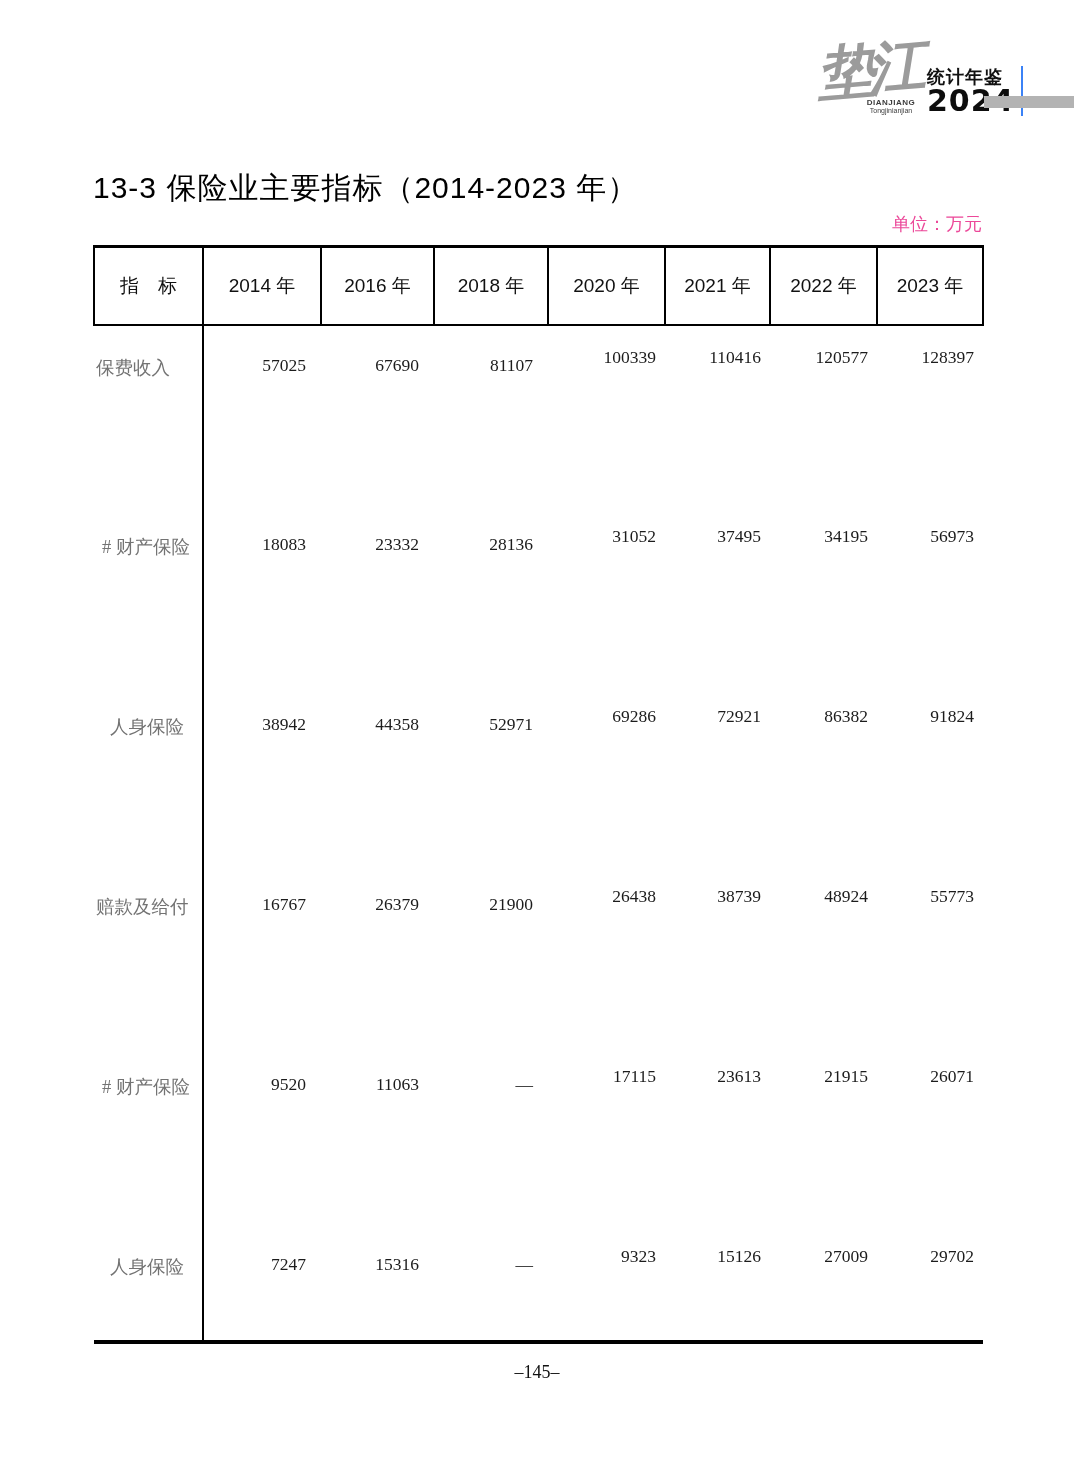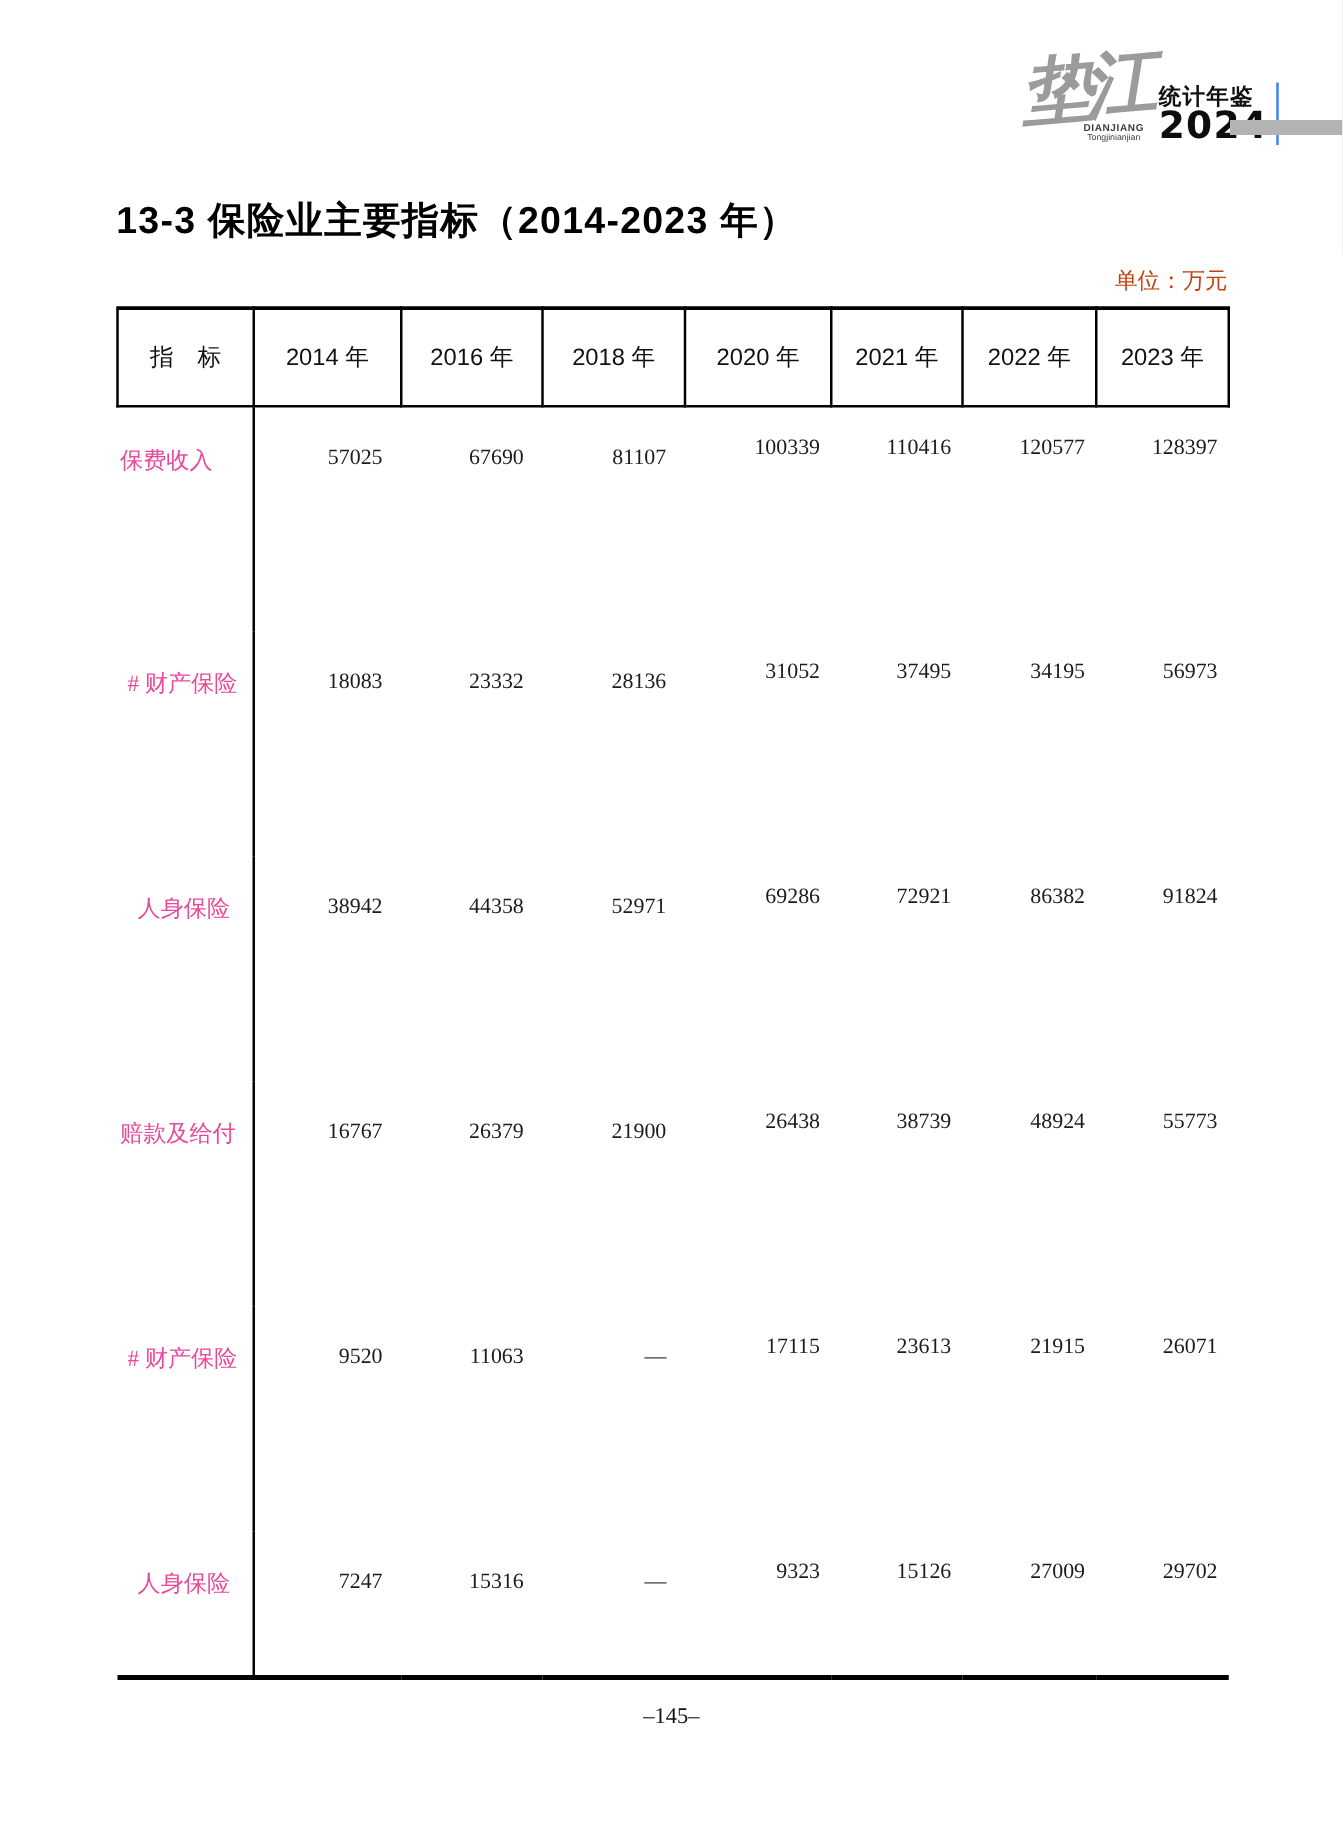--- a/index.html
+++ b/index.html
@@ -34,27 +34,27 @@
     font-family:"DejaVu Sans", sans-serif; font-weight:900;
     font-size:30px; line-height:26px; letter-spacing:1px; color:#0d0d0d;
   }
   .gray-bar {
     position:absolute; left:984px; top:96px; width:90px; height:12px;
     background:#b3b3b3;
   }
 
   
   .title {
-    position:absolute; left:93px; top:136px; width:889px;
-    font-family:"Liberation Sans", sans-serif; font-weight:bold;
+    position:absolute; left:93px; top:148px; width:889px;
+    font-family:"Liberation Sans", sans-serif; font-weight:normal;
     font-size:30px; letter-spacing:1px; color:#000; white-space:nowrap;
   }
   .unit {
     position:absolute; left:93px; top:212px; width:889px; text-align:right;
-    font-size:18px; color:#c2410c;
+    font-size:18px; color:#ec4899;
   }
 
   
   table.ind {
     position:absolute; left:93px; top:245px; width:889px;
     border-collapse:collapse; table-layout:fixed;
     border-top:3px solid #000; border-bottom:4px solid #000;
   }
   table.ind thead th {
     height:44px; font-family:"Liberation Sans", sans-serif; font-weight:normal;
@@ -63,21 +63,21 @@
     border-bottom:2px solid #000; padding:16px; white-space:nowrap;
   }
   table.ind tbody tr { height:180px; }
   table.ind tbody tr:last-child { height:117px; }
   table.ind tbody td {
     vertical-align:top; padding-top:29px;
     font-family:"Liberation Serif", serif; font-size:17.5px; color:#1c1c1c;
     text-align:right; white-space:nowrap;
   }
   table.ind tbody td.lbl {
-    text-align:left; font-size:18.5px; color:#ec4899;
+    text-align:left; font-size:18.5px; color:#737373;
     border-right:2px solid #000; padding-left:2px;
   }
   table.ind tbody td.lbl.ind1 { padding-left:8px; }
   table.ind tbody td.lbl.ind2 { padding-left:16px; }
   table.ind tbody td.c1, table.ind tbody td.c2, table.ind tbody td.c3 { padding-right:15px; }
   table.ind tbody td.c4, table.ind tbody td.c5, table.ind tbody td.c6, table.ind tbody td.c7 {
     padding-right:9px; padding-top:21px;
   }
 
   

